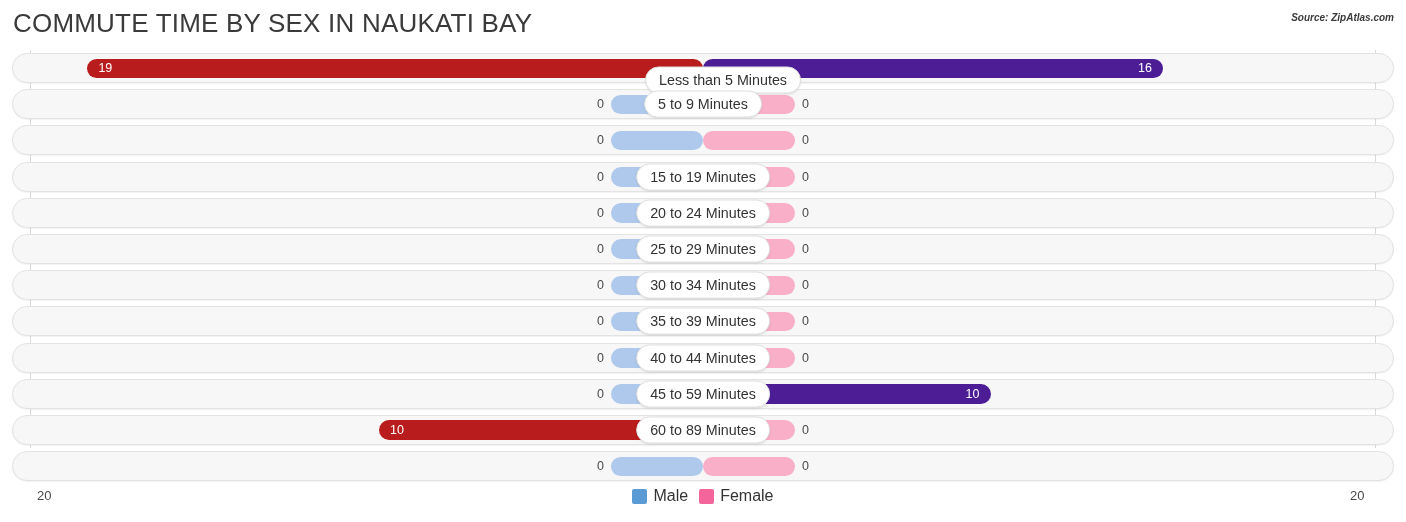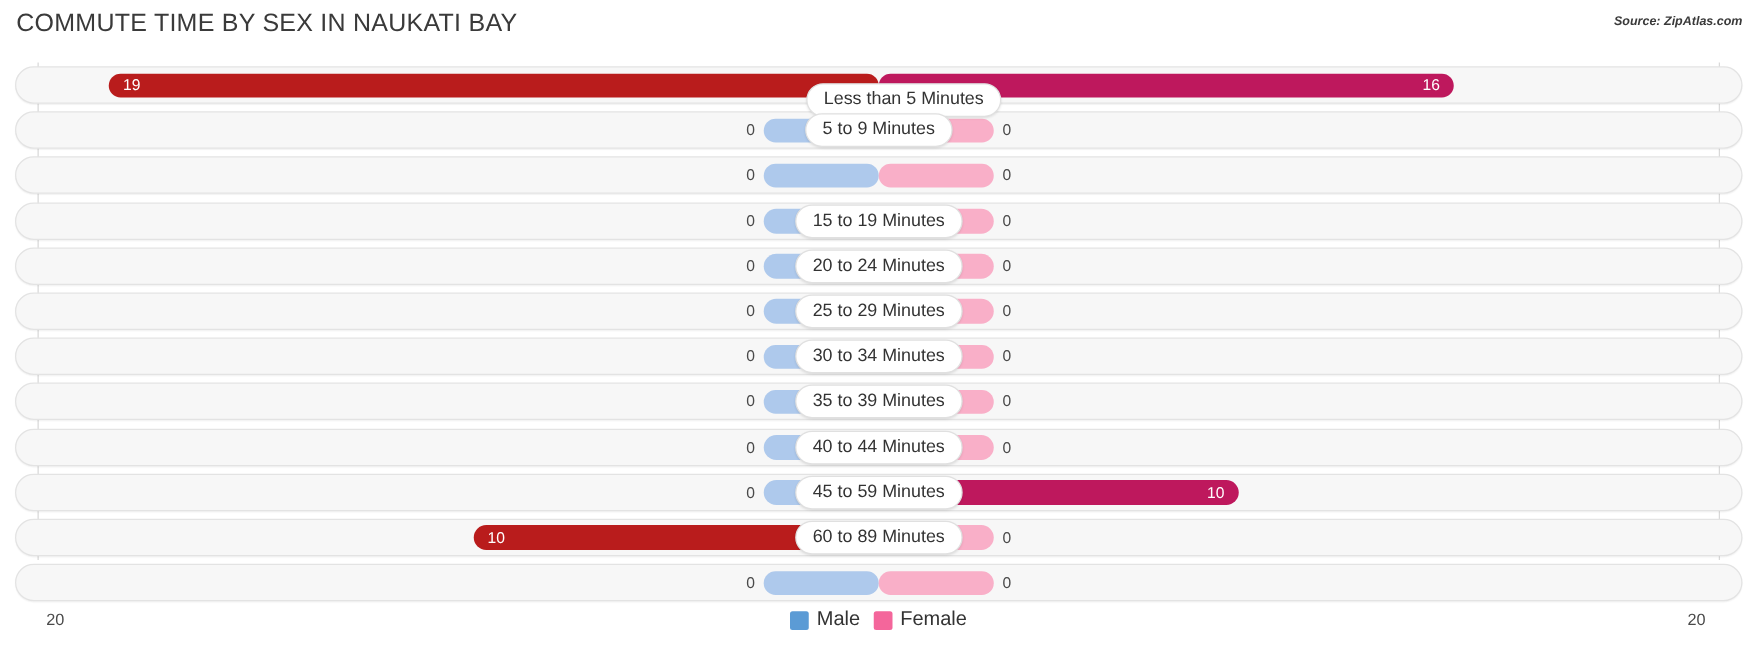--- a/index.html
+++ b/index.html
@@ -8,21 +8,21 @@
     width: 1406px; height: 522px;
     background: #ffffff;
     font-family: "Liberation Sans", sans-serif;
     overflow: hidden;
   }
   #page { position: relative; width: 1406px; height: 522px; background:#fff; }
 
   
   .title {
     position: absolute; left: 13px; top: 8px;
-    font-size: 20px; color: #3a3a3a; letter-spacing: .2px;
+    font-size: 26px; color: #3a3a3a; letter-spacing: .2px;
     white-space: nowrap;
   }
   .source {
     position: absolute; right: 12px; top: 12px;
     font-size: 10px; font-style: italic; font-weight: bold;
     color: #3a3a3a; white-space: nowrap;
   }
 
   
   #plot {
@@ -54,21 +54,21 @@
   
   .bar-area {
     position: absolute; left: 0; top: 0; right: 0; height: 36.2px;
   }
   .bar {
     position: absolute;
     top: 8.5px; height: 19.5px;
     border-radius: 11px;
   }
   .bar.male   { background: #b91c1c; }
-  .bar.female { background: #be185d; }
+  .bar.female { background: #4c1d95; }
   .bar.male.zero   { background: #aec9ec; }
   .bar.female.zero { background: #f9afc8; }
 
   .bar .val {
     position: absolute; top: 50%; transform: translateY(-50%);
     font-size: 12.5px; color: #ffffff; font-weight: normal;
   }
   .bar.male .val   { left: 11px; }
   .bar.female .val { right: 11px; }
 

